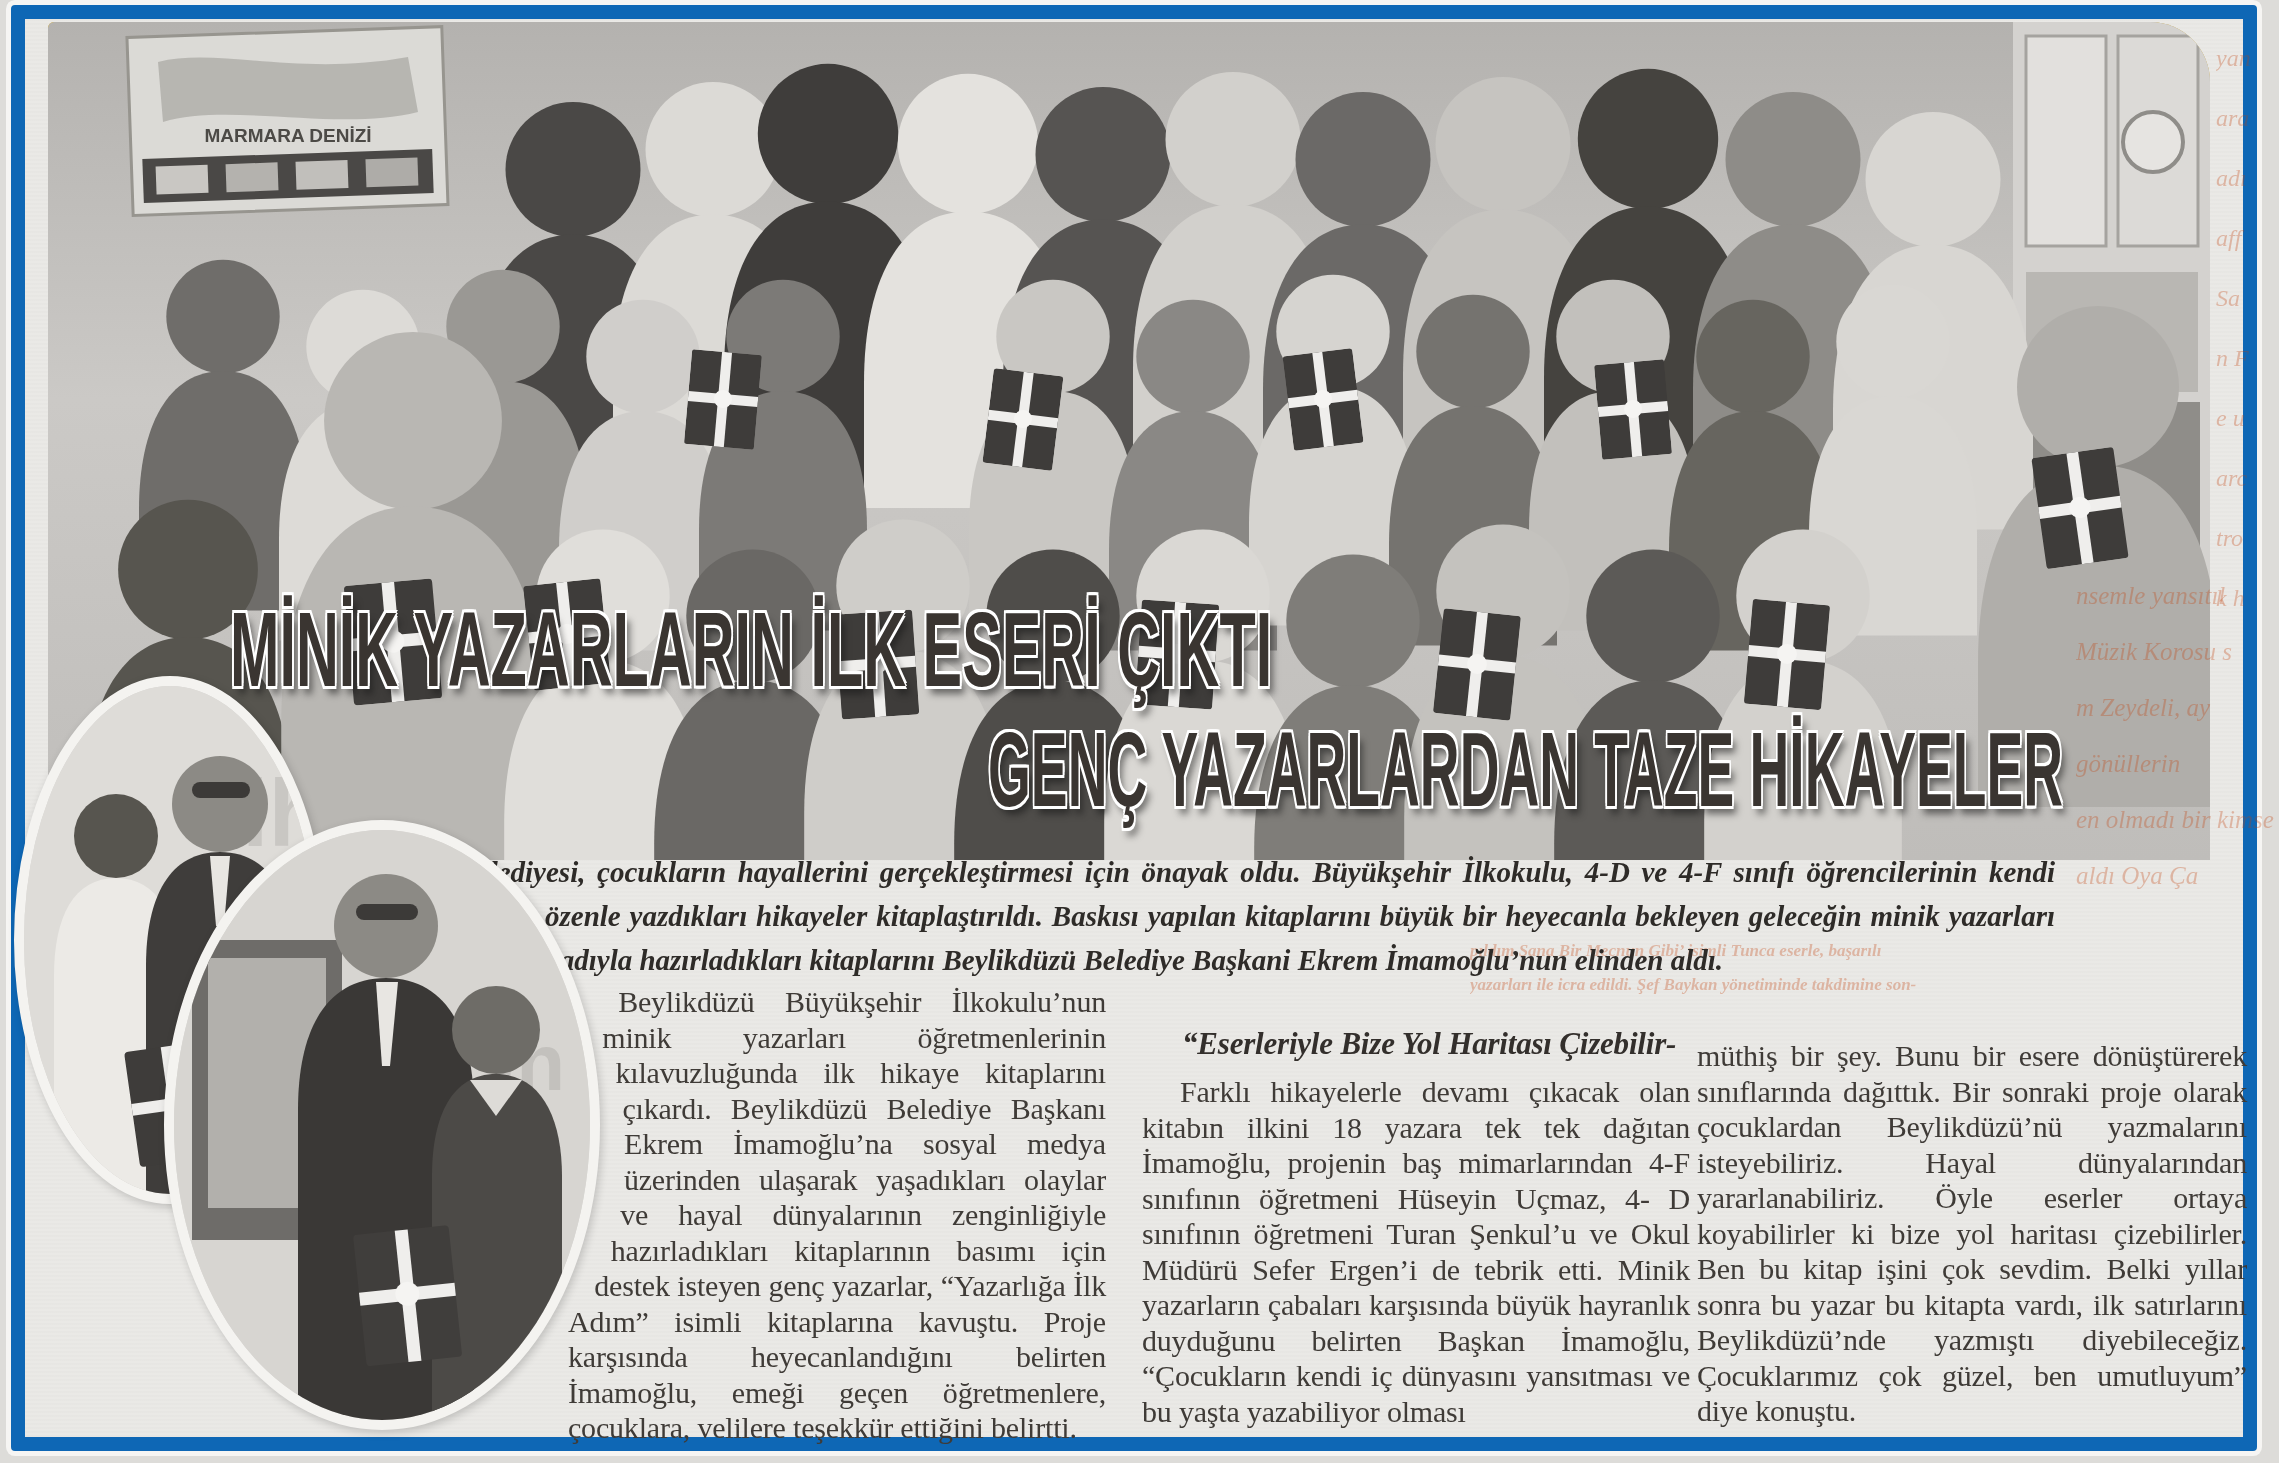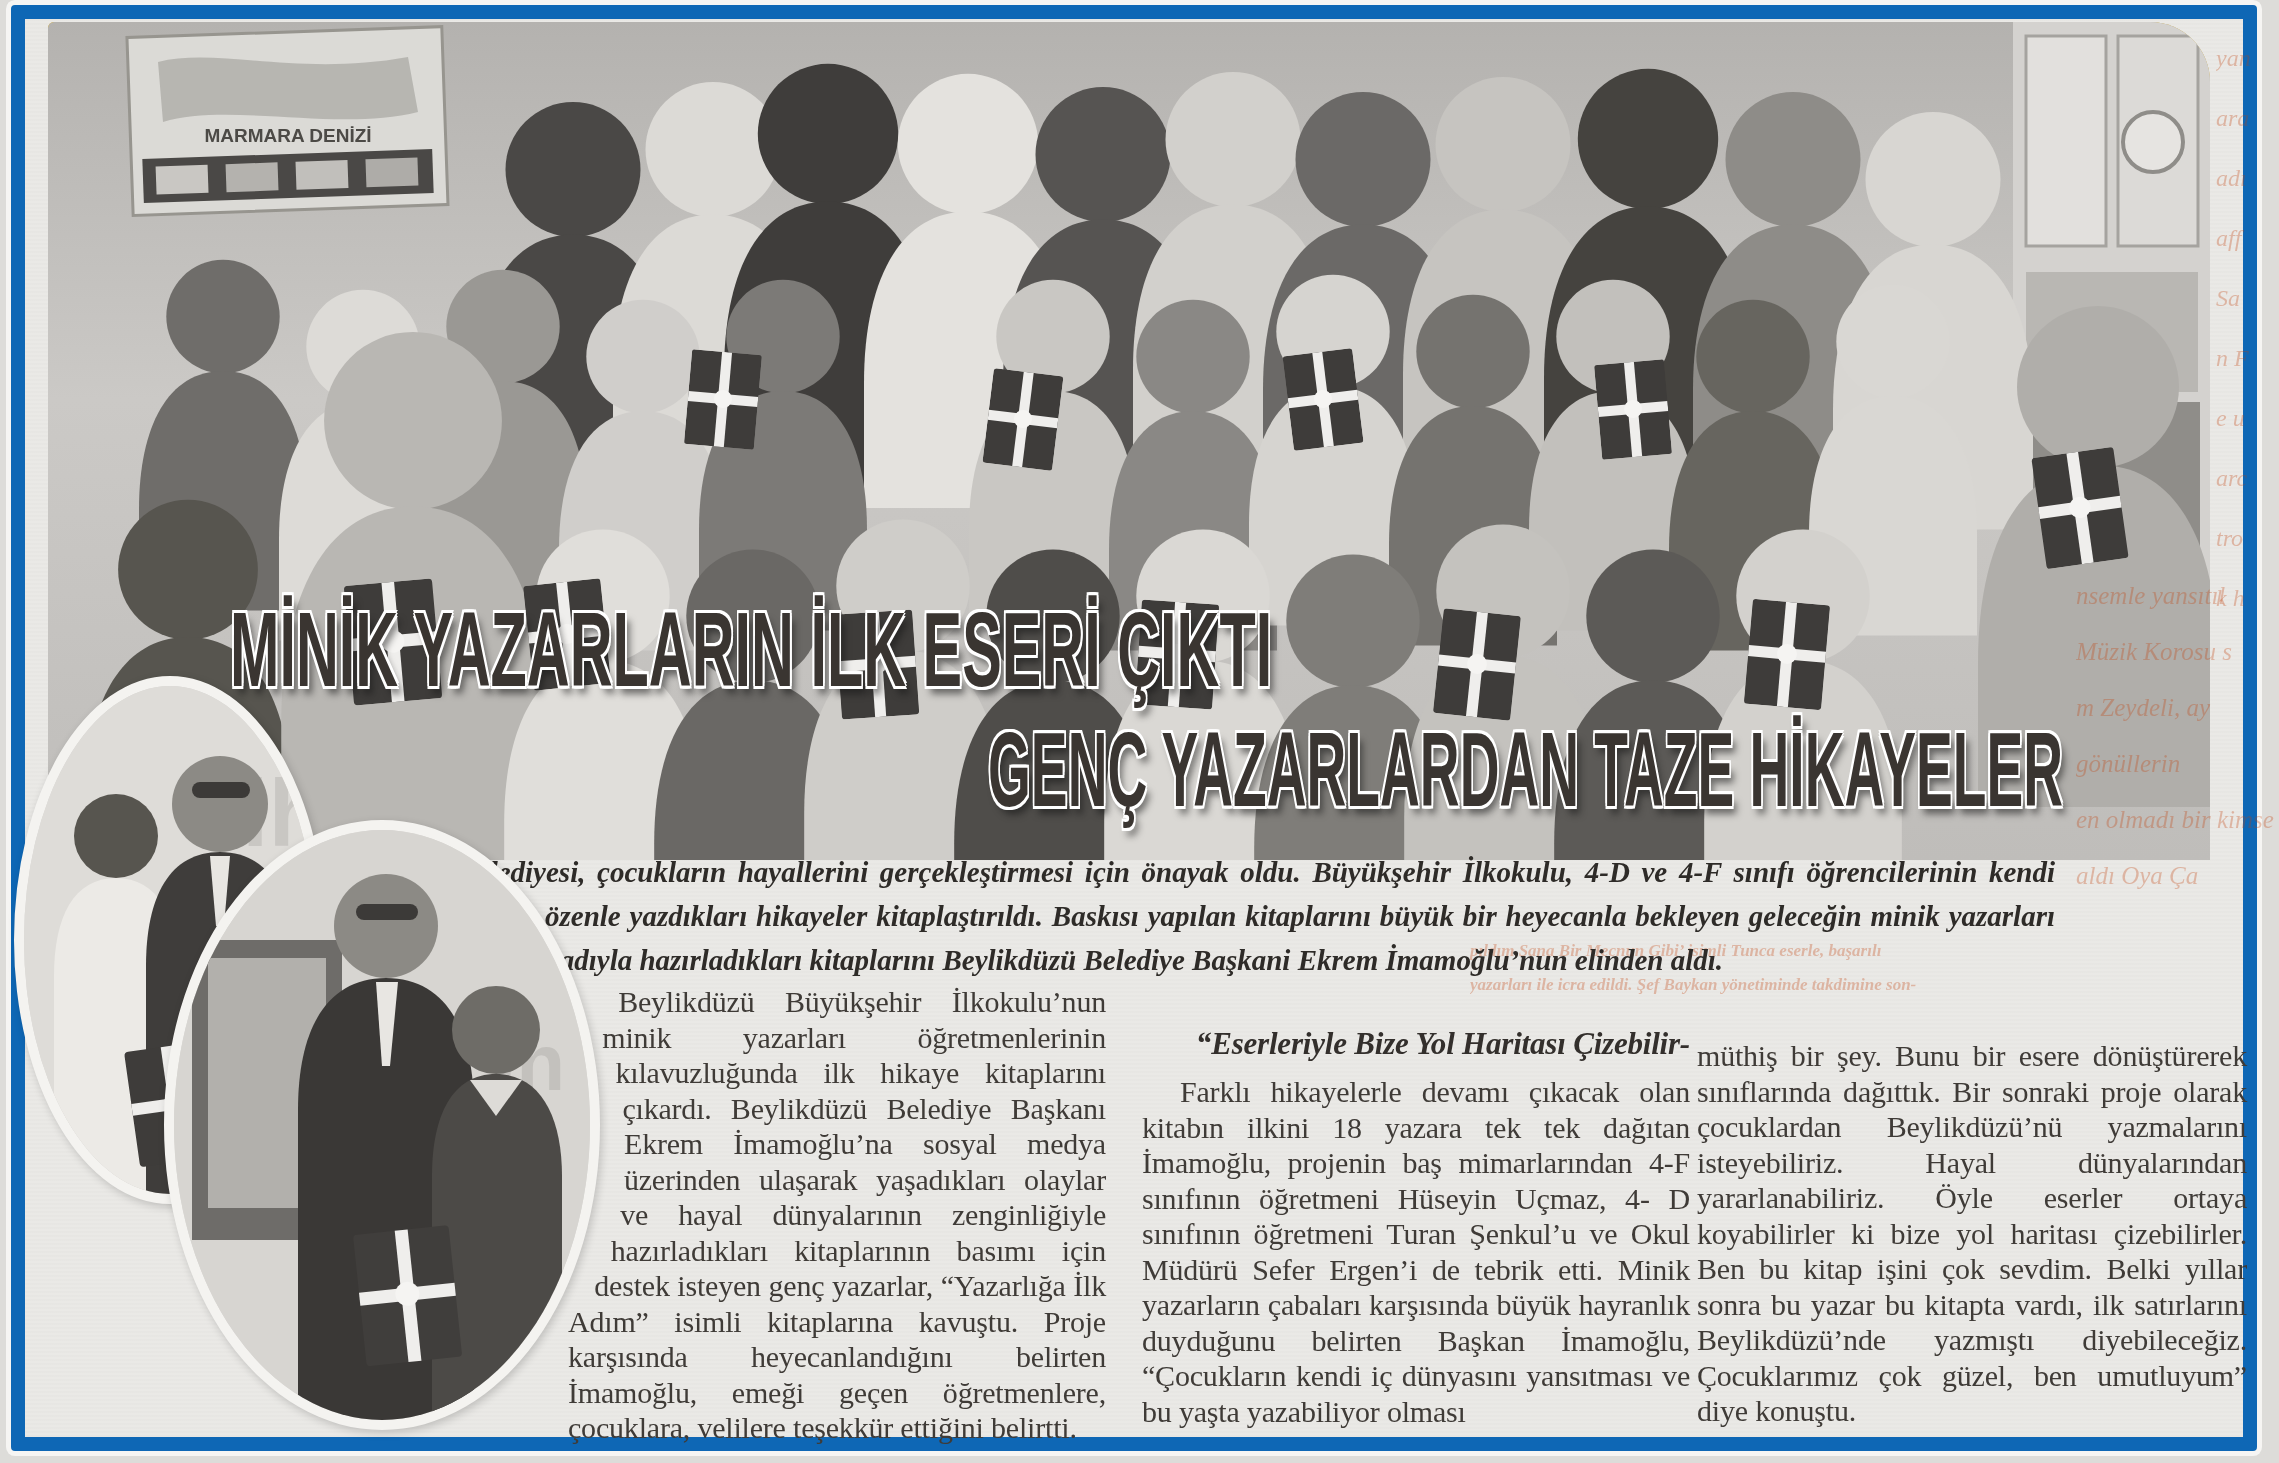--- a/index.html
+++ b/index.html
@@ -62,21 +62,21 @@
   .col1 .spacer{
     float:left;width:56px;height:340px;margin-top:40px;
     shape-outside:ellipse(140px 185px at -84px 170px);
   }
   .col2{left:1142px;top:1022px;width:548px;}
   .col3{left:1697px;top:1038px;width:550px;}
   .subhead{
     font-style:italic;font-weight:700;font-size:31px;line-height:43px;
     color:#332f2c;text-align:left;
   }
-  .subhead .l1{display:block;text-indent:40px;text-align:right;}
+  .subhead .l1{display:block;text-indent:40px;}
   .subhead .l2{display:block;}
   .col2 .body{display:block;margin-top:9px;text-indent:38px;text-align:justify;}
   
   .bleed{
     position:absolute;color:#c2410c;font-style:italic;
     opacity:.30;filter:blur(.6px);pointer-events:none;
   }
   .bleed-underlead{left:1470px;top:934px;width:790px;font-size:17px;line-height:34px;font-weight:700;}
   .bleed-mid{left:2056px;top:568px;width:200px;font-size:25px;line-height:56px;white-space:nowrap;margin-left:20px;}
   .bleed-strip{left:2216px;top:28px;width:44px;font-size:24px;line-height:60px;white-space:nowrap;}

